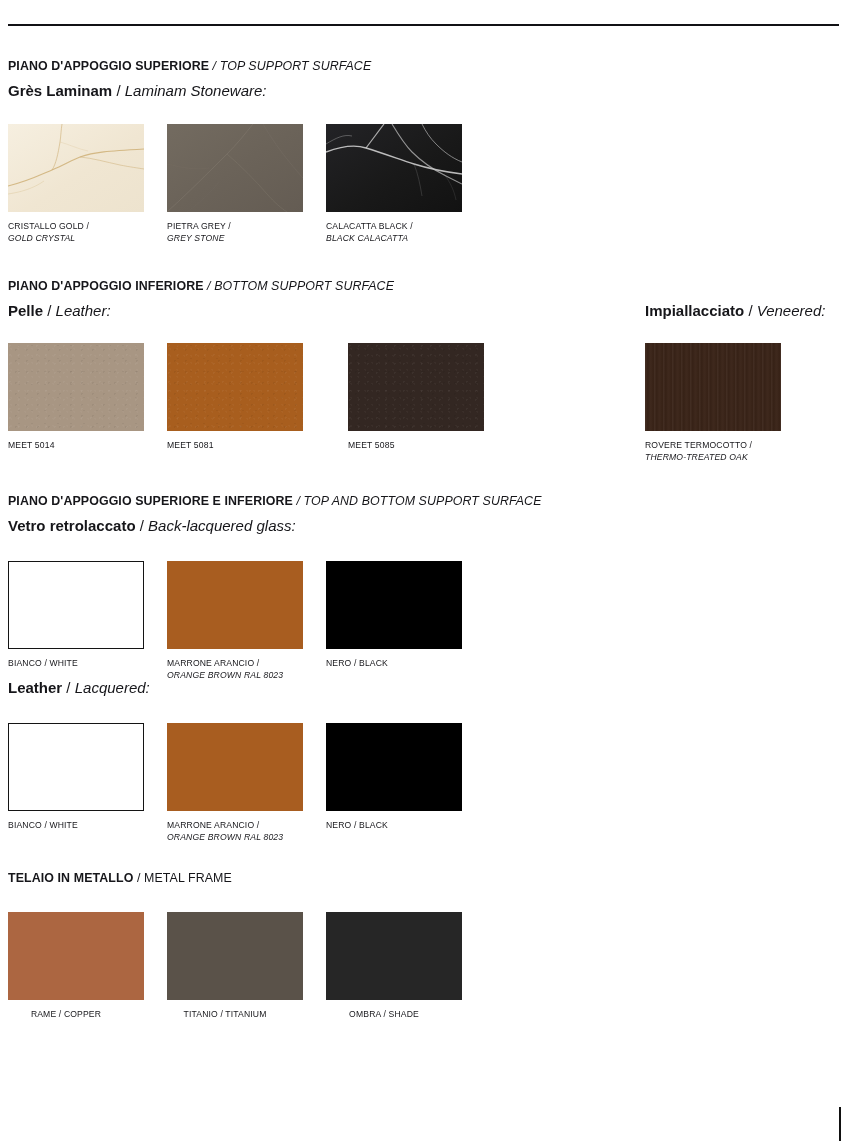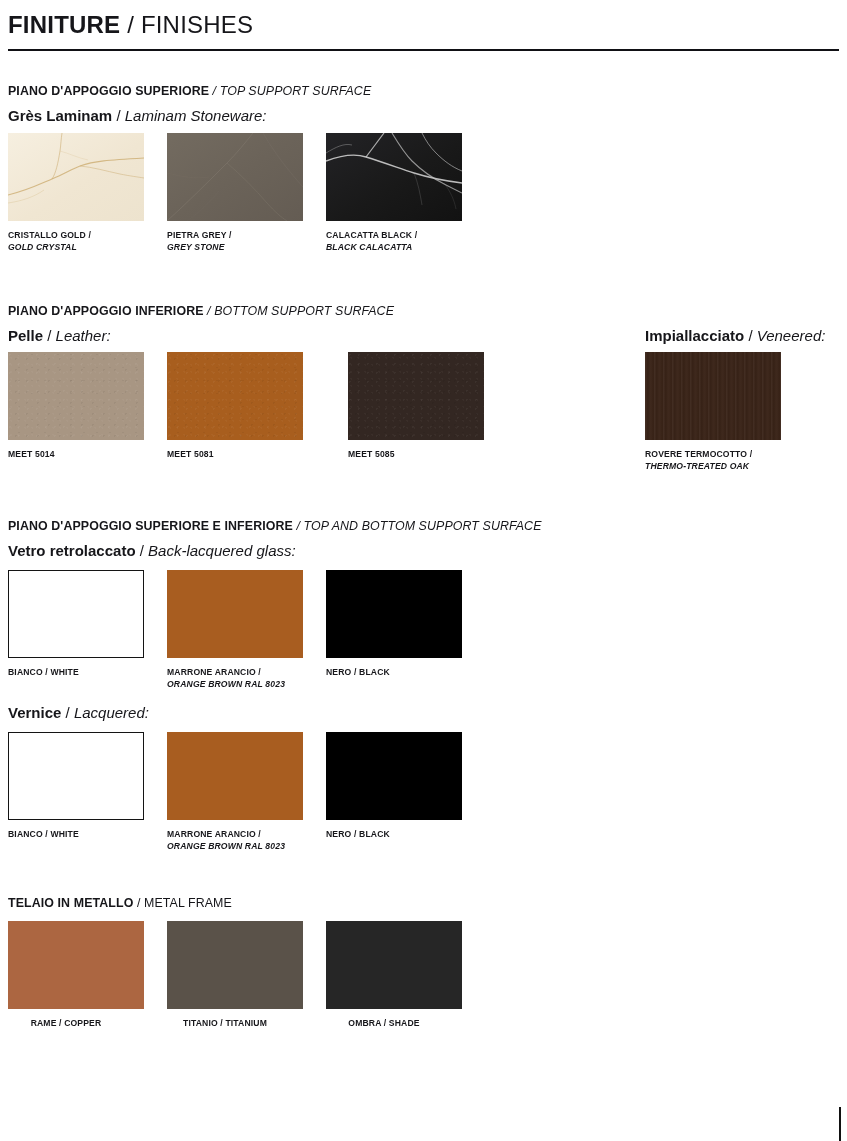--- a/index.html
+++ b/index.html
@@ -70,23 +70,22 @@
   .sub-title .u-it { font-style: italic; font-weight: 400; }
 
   
   .swatch-row {
     position: relative;
     margin-top: 9px;
     height: 122px;
   }
   .swatch {
     position: absolute;
-    top: 0;
+    top: 16px;
     width: 116px;
-    font-weight: bold;
   }
   .sw-box {
     width: 136px;
     height: 88px;
     position: relative;
     overflow: hidden;
   }
   .sw-box.bordered { border: 1.6px solid #141414; }
   .sw-caption {
     margin-top: 9px;
@@ -137,23 +136,20 @@
     height: 34px;
     background: #111;
   }
 </style>
 </head>
 <body>
 
 <div class="page">
 
   <div class="title-block">
-    <div class="doc-title">
-      <span class="t-bold">FINITURE</span><span class="t-sep"> / </span><span class="t-light">FINISHES</span>
-    </div>
     <div class="title-rule"></div>
   </div>
 
   <div class="section" style="margin-top:33px;">
     <div class="section-title">
       <span class="s-bd">PIANO D'APPOGGIO SUPERIORE</span><span class="s-it"> / </span><span class="s-it">TOP SUPPORT SURFACE</span>
     </div>
     <div class="sub-title">
       <span class="u-bd">Grès Laminam</span><span> / </span><span class="u-it">Laminam Stoneware:</span>
     </div>
@@ -323,21 +319,21 @@
       <div class="swatch" style="left:318px;">
         <div class="sw-box" style="background:#000000;"></div>
         <div class="sw-caption">
           <div>NERO / BLACK</div>
           <div class="c-it"></div>
         </div>
       </div>
     </div>
 
     <div class="sub-title" style="margin-top:6px;">
-      <span class="u-bd">Vernice</span><span> / </span><span class="u-it">Lacquered:</span>
+      <span class="u-bd">Leather</span><span> / </span><span class="u-it">Lacquered:</span>
     </div>
 
     <div class="swatch-row" style="margin-top:11px;height:128px;">
       <div class="swatch" style="left:0px;">
         <div class="sw-box bordered" style="background:#FFFFFF;"></div>
         <div class="sw-caption">
           <div>BIANCO / WHITE</div>
           <div class="c-it"></div>
         </div>
       </div>

